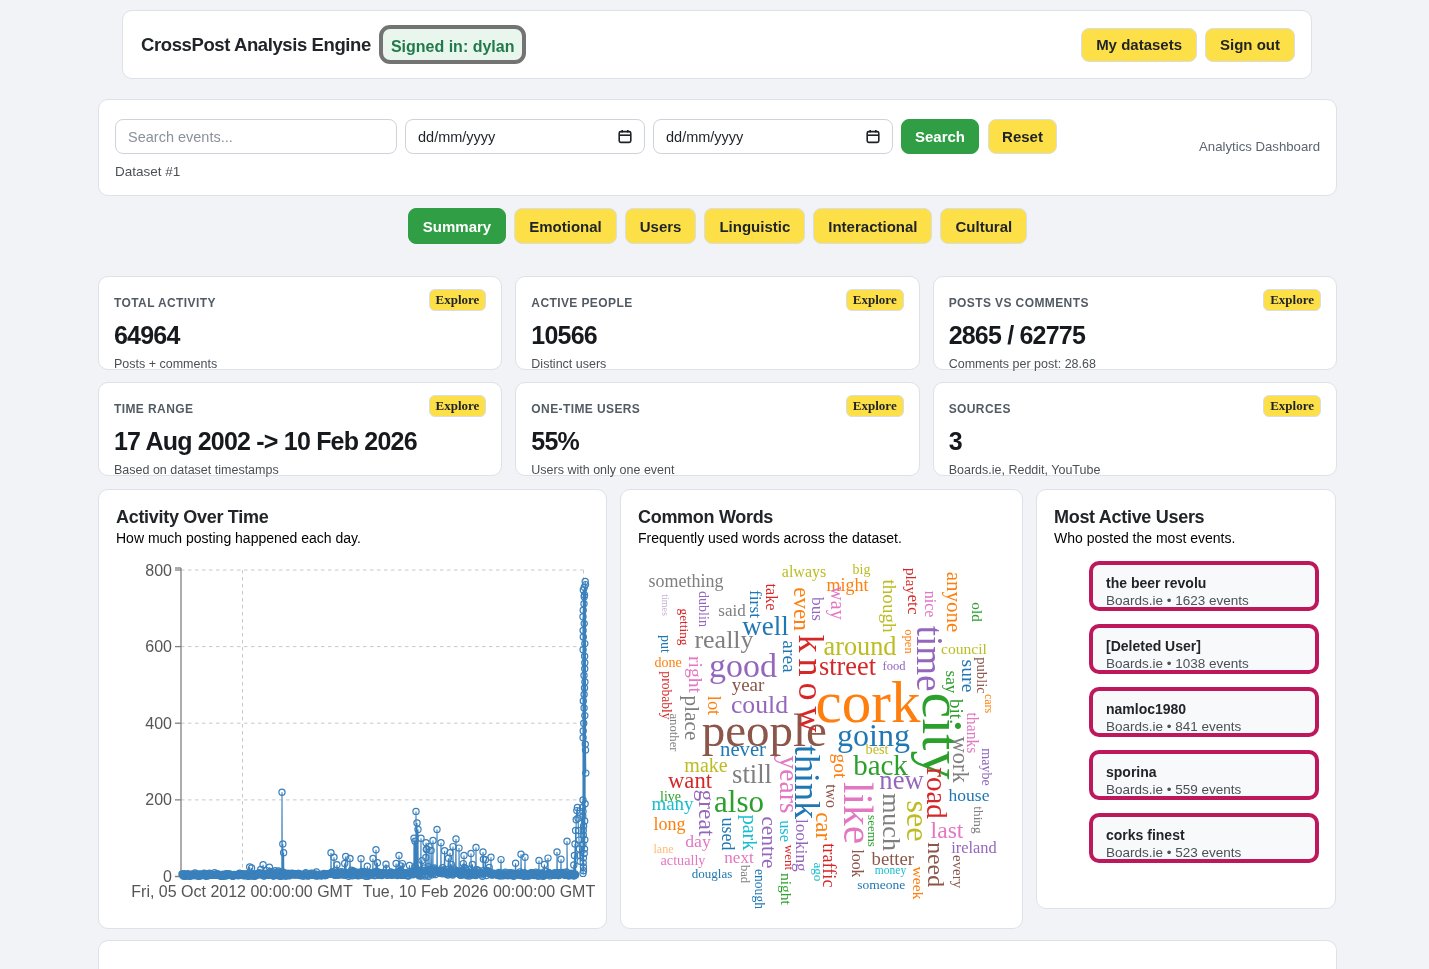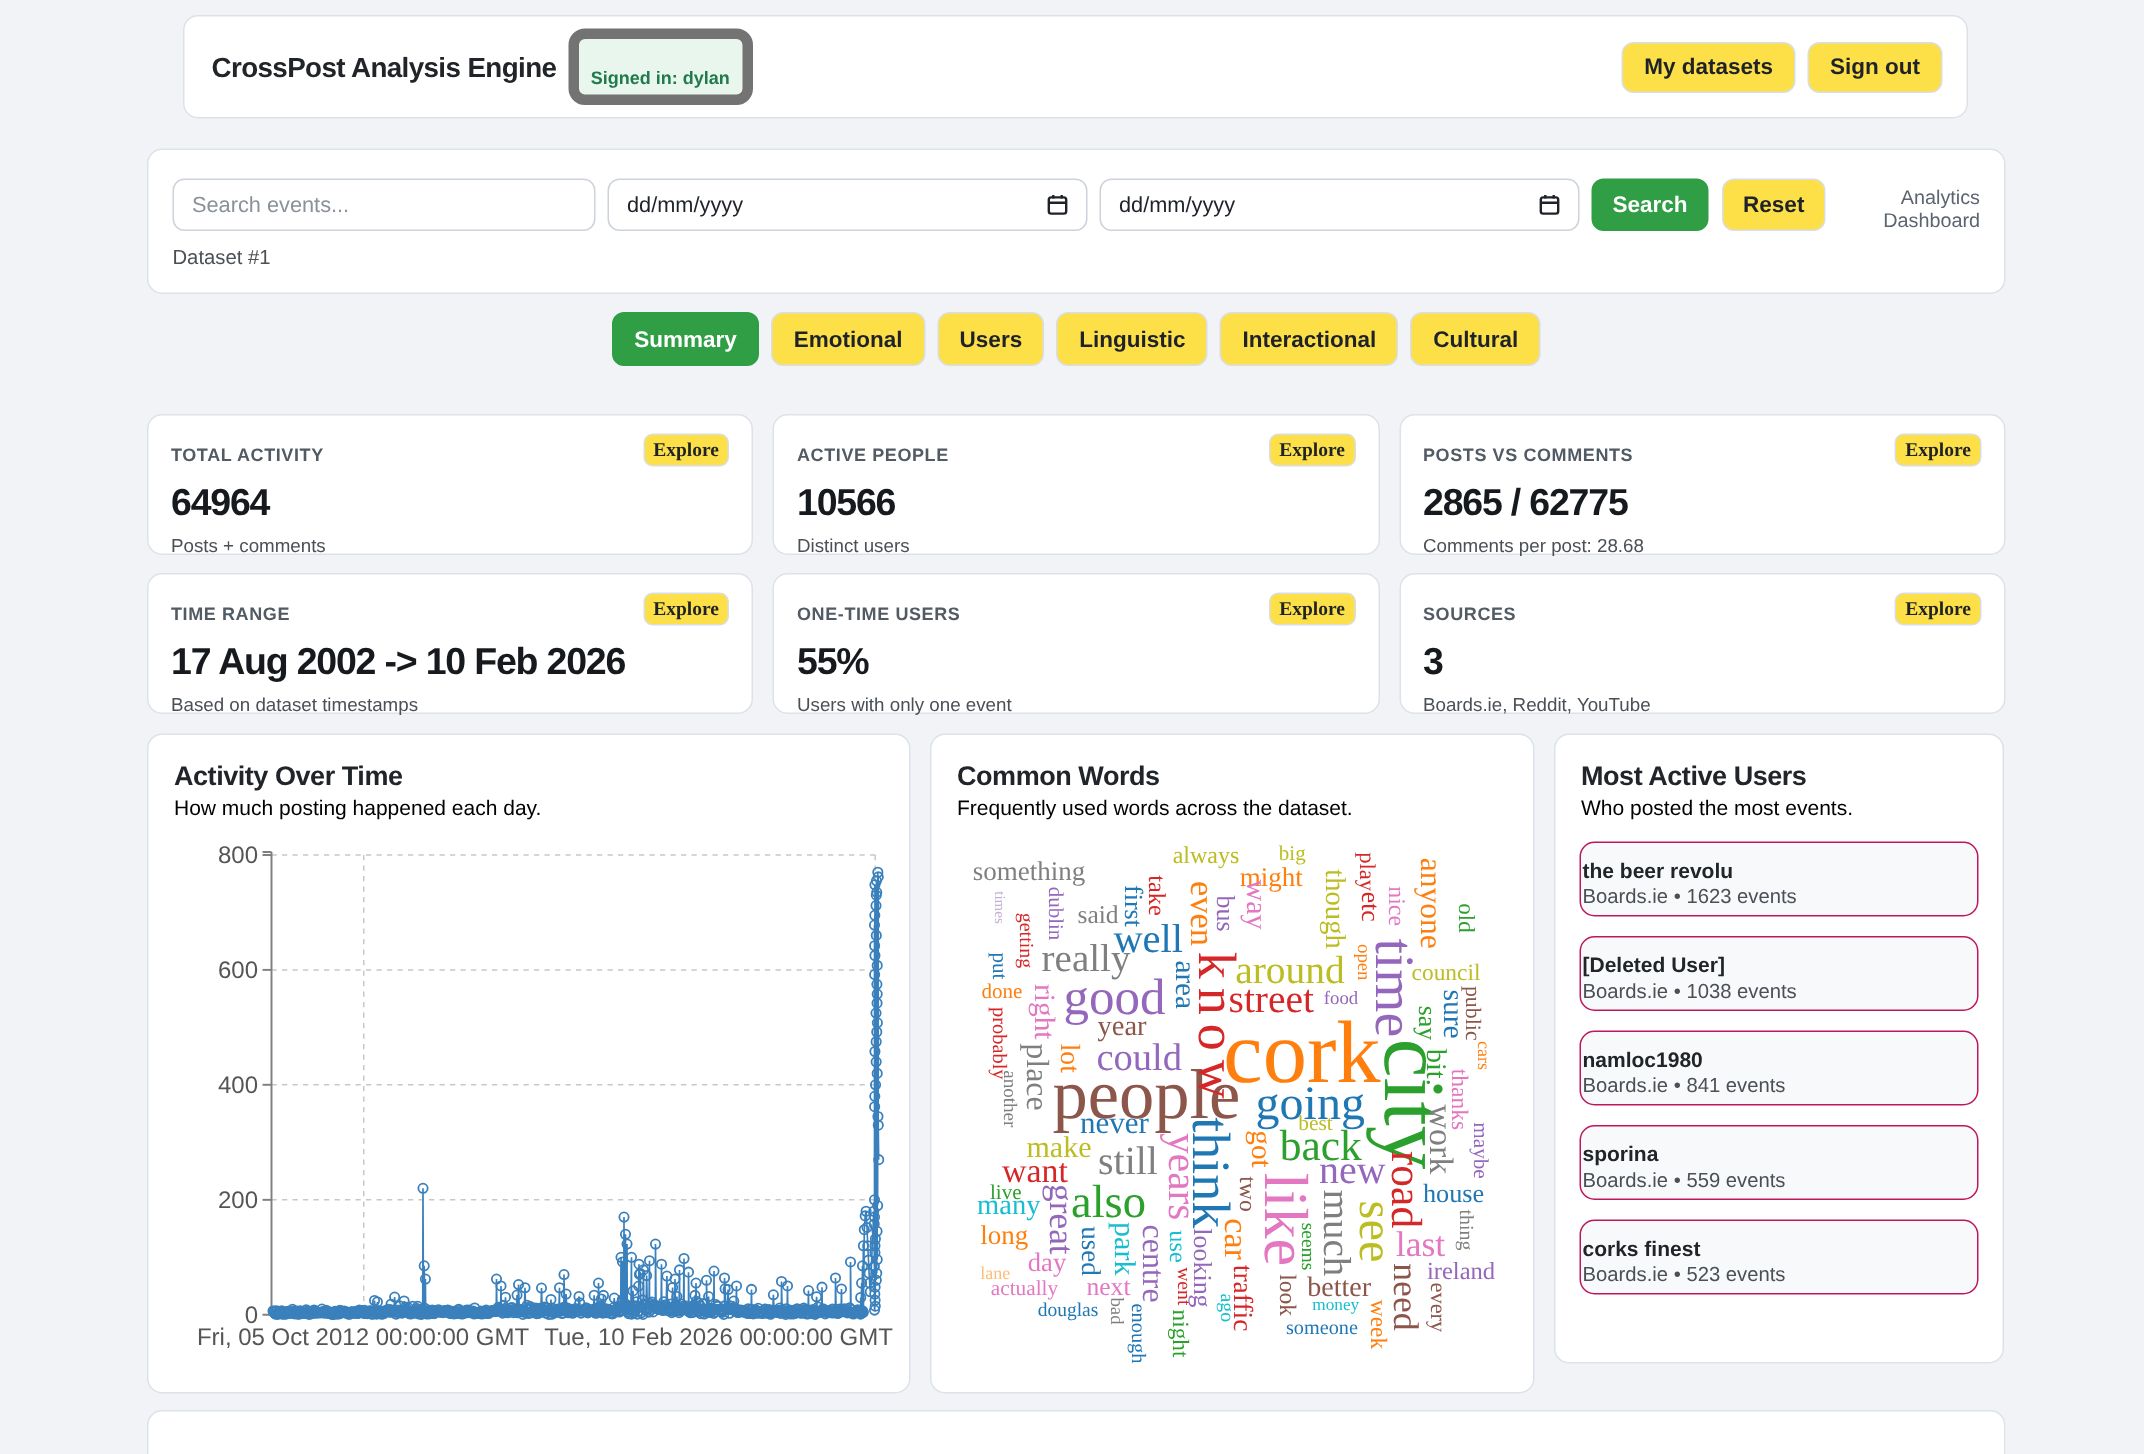--- a/index.html
+++ b/index.html
@@ -1,29 +1,29 @@
 <!DOCTYPE html>
 <html lang="en"><head><meta charset="utf-8">
 <title>CrossPost Analysis Engine</title>
 <style>
 * { box-sizing: border-box; margin:0; padding:0; }
 html,body { background:#f1f3f6; font-family:"Liberation Sans",sans-serif; color:#212529; }
 .wrap { width:1239px; margin-left:98px; }
 .card { background:#fff; border:1px solid #dde2e8; border-radius:10px; }
 .hdr { margin:10px 25px 0 24px; height:69px; display:flex; align-items:center; padding:0 16px 0 18px; }
 .hdr h1 { font-size:18.5px; font-weight:bold; letter-spacing:-0.4px; }
-.pill { margin-left:8px; background:#e9f6ee; border:7px solid #737373; color:#217a4b; font-size:12px; font-weight:bold; border-radius:11px; padding:19px 8px 4px; }
+.pill { margin-left:8px; background:#e9f6ee; border:4px solid #737373; color:#217a4b; font-size:16px; font-weight:bold; border-radius:11px; padding:9px 8px 4px; }
 .hsp { flex:1; }
 .btn { display:inline-flex; align-items:center; justify-content:center; background:#fde047; border:1px solid #d8dee4; border-radius:8px; font-weight:bold; color:#1f2329; }
 .hbtn { height:34px; font-size:15px; padding:0 14px; margin-left:8px; }
 .search { margin-top:20px; height:97px; padding:19px 16px 0 16px; }
 .srow { display:flex; align-items:flex-end; }
 .inp { height:35px; border:1px solid #ccd3da; border-radius:8px; background:#fff; font-size:14.5px; display:flex; align-items:center; padding:0 12px; color:#8a9199; }
 .tin { width:282px; margin-right:8px; }
-.din { width:320px; margin-right:8px; color:#1f2329; justify-content:space-between; }
+.din { width:240px; margin-right:8px; color:#1f2329; justify-content:space-between; }
 .go { height:35px; width:78px; background:#2f9e44; border:1px solid #2f9e44; color:#fff; font-weight:bold; font-size:15px; border-radius:8px; margin-right:9px; }
 .reset { height:35px; width:69px; font-size:15px; }
 .adash { flex:1; text-align:right; color:#5b6470; font-size:13.2px; padding-right:0; }
 .dslab { margin-top:10px; font-size:13.5px; color:#4a5056; }
 .tabs { margin-top:12px; display:flex; justify-content:center; gap:8px; }
 .tab { height:36px; font-size:15px; padding:0 14px; }
 .tab.on { background:#2f9e44; border-color:#2f9e44; color:#fff; }
 .grid3 { margin-top:32px; display:grid; grid-template-columns:1fr 1fr 1fr; gap:12px 13px; }
 .stat { height:94px; padding:15px 15px; position:relative; }
 .slab { font-size:12px; font-weight:bold; color:#525b64; letter-spacing:0.4px; margin-top:4px; }
@@ -37,21 +37,21 @@
 .ucard { height:420px; }
 .bcard h2 { font-size:18px; font-weight:bold; padding:17px 17px 0; letter-spacing:-0.3px; }
 .bsub { font-size:14px; color:#000000; padding:2px 17px 0; }
 .chart { position:absolute; left:0; top:0; }
 .cloud { position:absolute; left:0; top:0; }
 .gl { stroke:#c8c8c8; stroke-width:1; stroke-dasharray:3.5,3.5; }
 .ax { stroke:#808080; stroke-width:1.3; }
 .yl { font-size:16px; fill:#555; text-anchor:end; font-family:"Liberation Sans",sans-serif; }
 .xl { font-size:16px; fill:#555; font-family:"Liberation Sans",sans-serif; }
 .ulist { padding:15px 16px 0; }
-.uitem { background:#f8f9fb; border:1px solid #be185d; border-radius:10px; padding:10px 1px; margin-bottom:13px; height:50px; }
+.uitem { background:#f8f9fb; border:4px solid #be185d; border-radius:10px; padding:10px 13px; margin-bottom:13px; height:50px;margin-left:36px; }
 .uname { font-size:14px; font-weight:bold; }
 .umeta { font-size:13.5px; color:#4a5056; margin-top:2px; }
 .foot { margin-top:11px; height:40px; border-bottom:none; border-bottom-left-radius:0; border-bottom-right-radius:0; }
 </style></head>
 <body>
 <div class="wrap">
   <div class="card hdr">
     <h1>CrossPost Analysis Engine</h1>
       <span class="pill">Signed in: dylan</span>
     <div class="hsp"></div>

